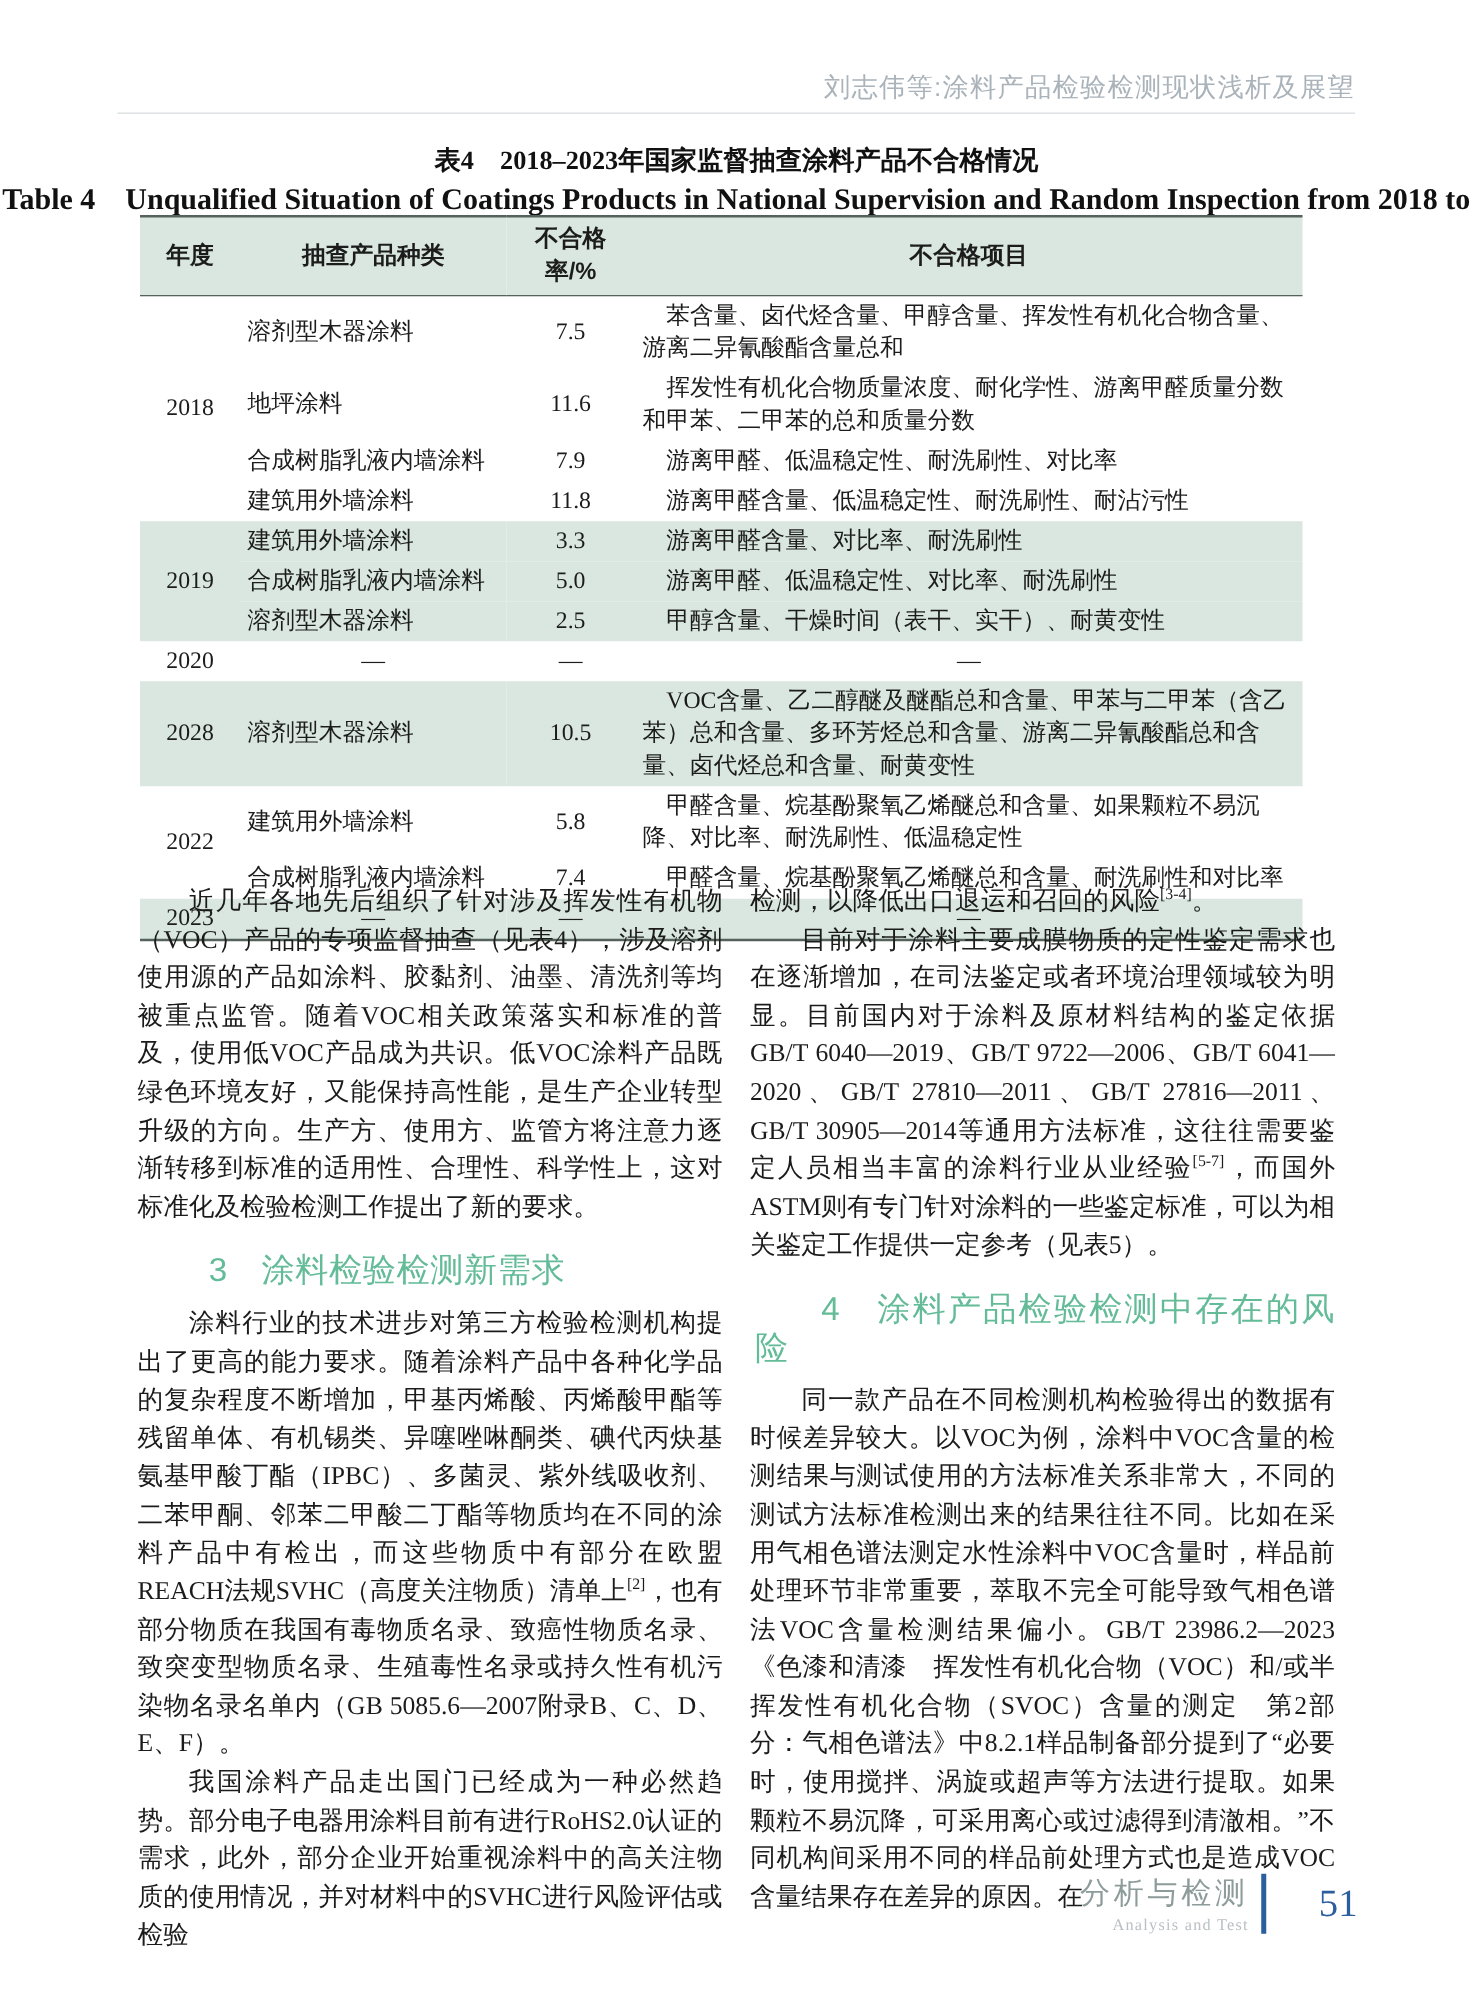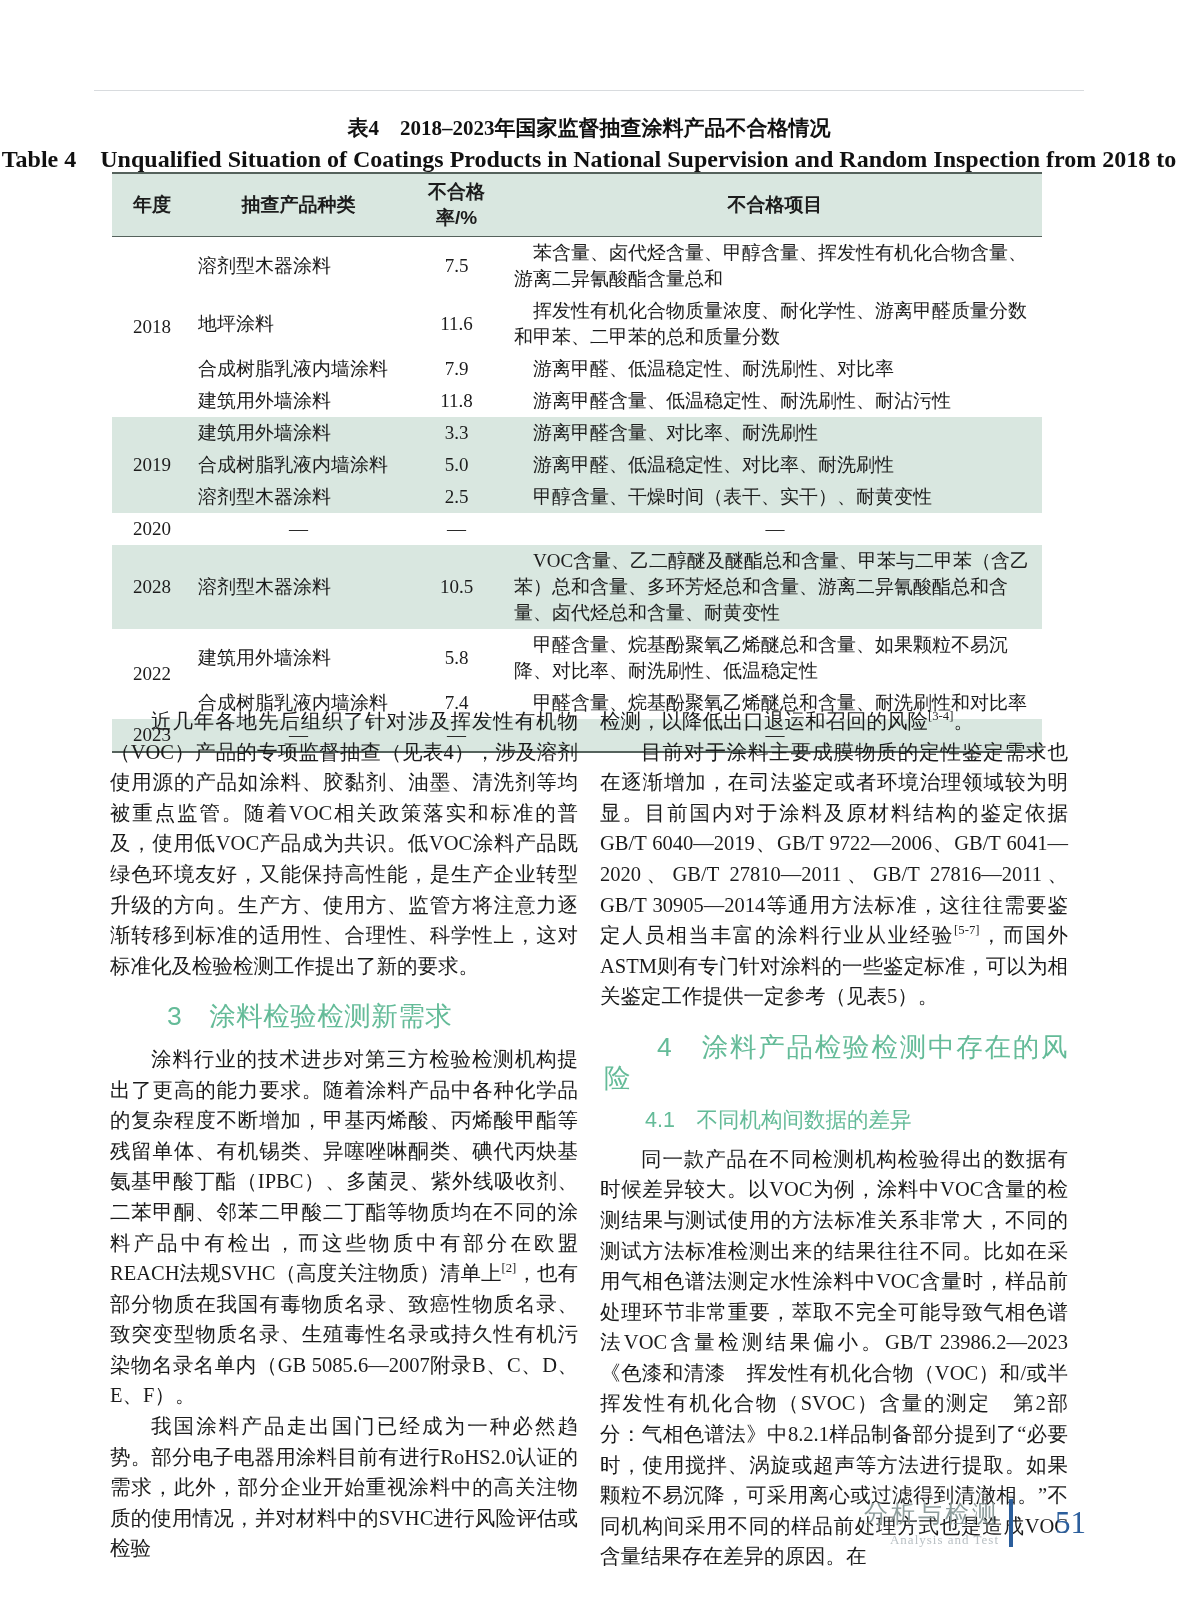--- a/index.html
+++ b/index.html
@@ -94,20 +94,21 @@
   .footer-page {
     font-family:"Liberation Serif","DejaVu Serif",serif;
     font-size:31px; color:#2b5e9c;margin-left:32px;
   }
 </style>
 </head>
 <body>
 
 <div class="page">
 
+  <div class="running-header">刘志伟等:涂料产品检验检测现状浅析及展望</div>
   <div class="header-rule"></div>
 
   <div class="caption-cn">表4　2018–2023年国家监督抽查涂料产品不合格情况</div>
   <div class="caption-en">Table 4　Unqualified Situation of Coatings Products in National Supervision and Random Inspection from 2018 to 2023</div>
 
   <div class="table-wrap">
     <table class="inspection">
       <colgroup>
         <col class="w-year">
           <col class="w-prod">
@@ -197,21 +198,20 @@
     <p>近几年各地先后组织了针对涉及挥发性有机物（VOC）产品的专项监督抽查（见表4），涉及溶剂使用源的产品如涂料、胶黏剂、油墨、清洗剂等均被重点监管。随着VOC相关政策落实和标准的普及，使用低VOC产品成为共识。低VOC涂料产品既绿色环境友好，又能保持高性能，是生产企业转型升级的方向。生产方、使用方、监管方将注意力逐渐转移到标准的适用性、合理性、科学性上，这对标准化及检验检测工作提出了新的要求。</p>
     <p class="sec-heading">3　涂料检验检测新需求</p>
     <p><span>涂料行业的技术进步对第三方检验检测机构提出了更高的能力要求。随着涂料产品中各种化学品的复杂程度不断增加，甲基丙烯酸、丙烯酸甲酯等残留单体、有机锡类、异噻唑啉酮类、碘代丙炔基氨基甲酸丁酯（IPBC）、多菌灵、紫外线吸收剂、二苯甲酮、邻苯二甲酸二丁酯等物质均在不同的涂料产品中有检出，而这些物质中有部分在欧盟REACH法规SVHC（高度关注物质）清单上</span><sup>[2]</sup><span>，也有部分物质在我国有毒物质名录、致癌性物质名录、致突变型物质名录、生殖毒性名录或持久性有机污染物名录名单内（GB 5085.6—2007附录B、C、D、E、F）。</span></p>
     <p>我国涂料产品走出国门已经成为一种必然趋势。部分电子电器用涂料目前有进行RoHS2.0认证的需求，此外，部分企业开始重视涂料中的高关注物质的使用情况，并对材料中的SVHC进行风险评估或检验</p>
   </div>
 
   <div class="col-text col-right">
     <p class="no-indent"><span>检测，以降低出口退运和召回的风险</span><sup>[3-4]</sup><span>。</span></p>
     <p><span>目前对于涂料主要成膜物质的定性鉴定需求也在逐渐增加，在司法鉴定或者环境治理领域较为明显。目前国内对于涂料及原材料结构的鉴定依据GB/T 6040—2019、GB/T 9722—2006、GB/T 6041—2020、GB/T 27810—2011、GB/T 27816—2011、GB/T 30905—2014等通用方法标准，这往往需要鉴定人员相当丰富的涂料行业从业经验</span><sup>[5-7]</sup><span>，而国外ASTM则有专门针对涂料的一些鉴定标准，可以为相关鉴定工作提供一定参考（见表5）。</span></p>
     <p class="sec-heading">4　涂料产品检验检测中存在的风险</p>
-    <p class="subsec-heading">4.1　不同机构间数据的差异</p>
     <p>同一款产品在不同检测机构检验得出的数据有时候差异较大。以VOC为例，涂料中VOC含量的检测结果与测试使用的方法标准关系非常大，不同的测试方法标准检测出来的结果往往不同。比如在采用气相色谱法测定水性涂料中VOC含量时，样品前处理环节非常重要，萃取不完全可能导致气相色谱法VOC含量检测结果偏小。GB/T 23986.2—2023《色漆和清漆　挥发性有机化合物（VOC）和/或半挥发性有机化合物（SVOC）含量的测定　第2部分：气相色谱法》中8.2.1样品制备部分提到了“必要时，使用搅拌、涡旋或超声等方法进行提取。如果颗粒不易沉降，可采用离心或过滤得到清澈相。”不同机构间采用不同的样品前处理方式也是造成VOC含量结果存在差异的原因。在</p>
   </div>
 
   <div class="footer">
     <div class="footer-names">
       <div class="footer-cn">分析与检测</div>
       <div class="footer-en">Analysis and Test</div>
     </div>
     <div class="footer-bar"></div>
     <div class="footer-page">51</div>

